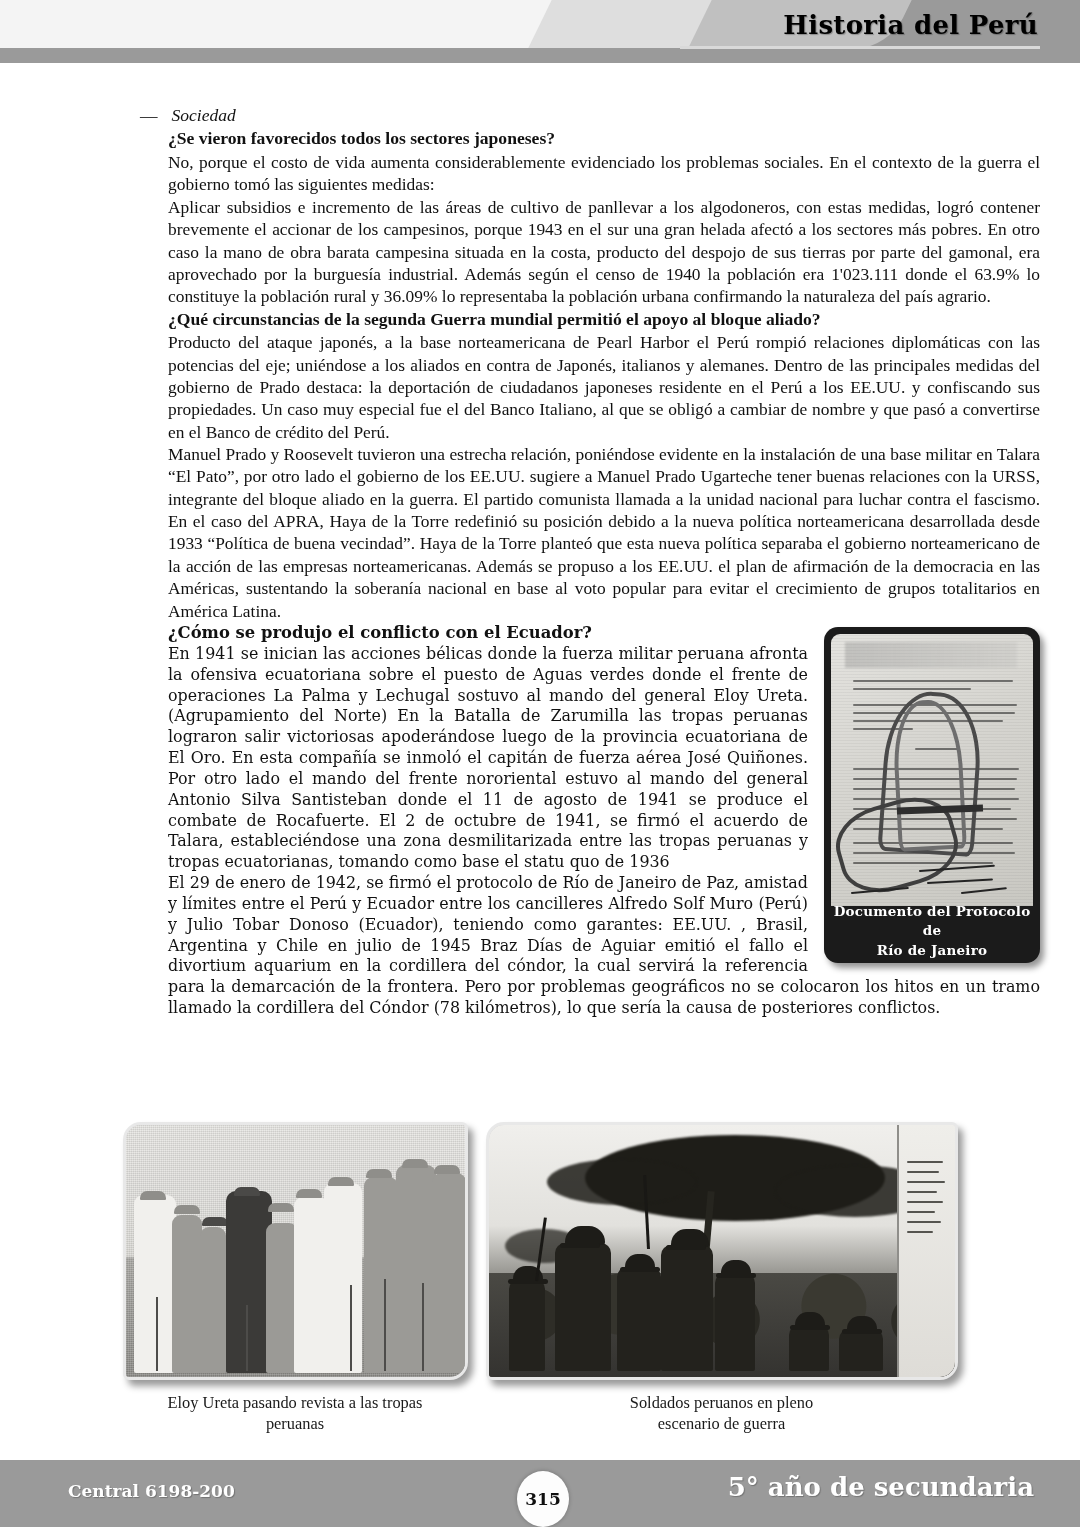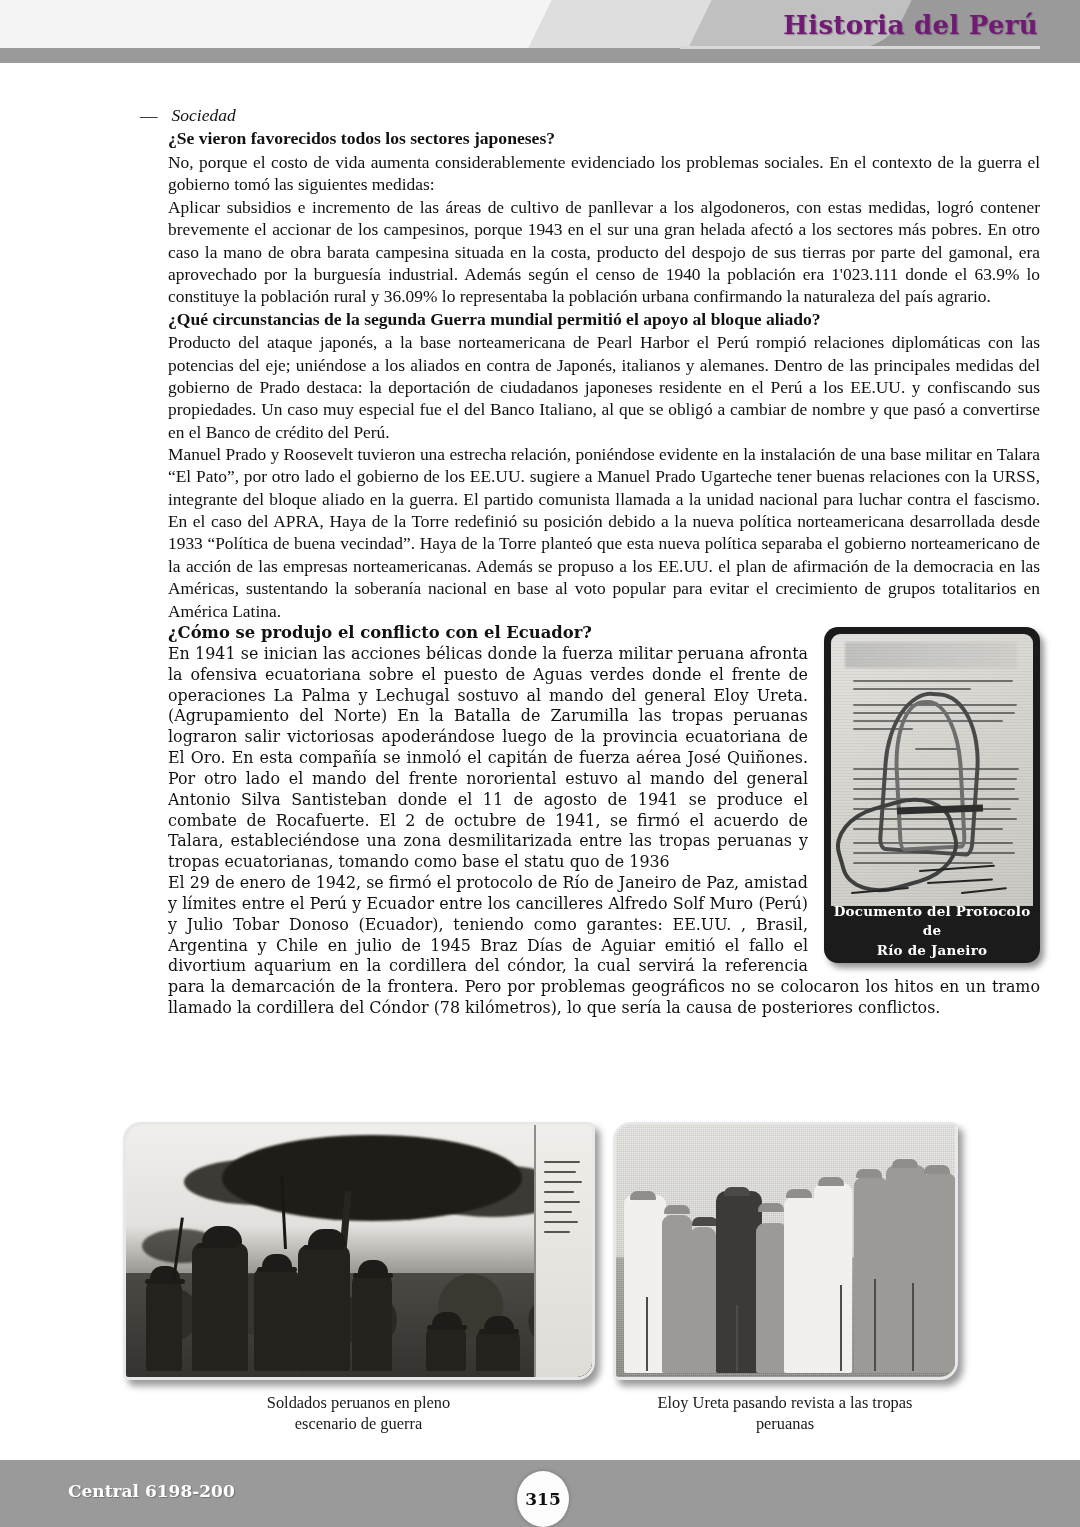--- a/index.html
+++ b/index.html
@@ -54,21 +54,21 @@
     background:#c0c0c0;
     transform:skewX(-26deg);
     border-bottom-right-radius:30px;
   }
   .hdr-title {
     position:absolute;
     right:42px; top:10px;
     font-family:"DejaVu Serif", serif;
     font-weight:bold;
     font-size:26px;
-    color:#701a75;
+    color:#000000;
     letter-spacing:0.3px;
     text-shadow:1px 1px 1px rgba(0,0,0,0.28);
   }
   .hdr-rule {
     position:absolute;
     right:40px; top:46px;
     width:360px; height:3px;
     background:#d9d9d9;
   }
 
@@ -441,20 +441,56 @@
 
       <h3>¿Cómo se produjo el conflicto con el Ecuador?</h3>
       <p>En 1941 se inician las acciones bélicas donde la fuerza militar peruana afronta la ofensiva ecuatoriana sobre el puesto de Aguas verdes donde el frente de operaciones La Palma y Lechugal sostuvo al mando del general Eloy Ureta. (Agrupamiento del Norte) En la Batalla de Zarumilla las tropas peruanas lograron salir victoriosas apoderándose luego de la provincia ecuatoriana de El Oro. En esta compañía se inmoló el capitán de fuerza aérea José Quiñones. Por otro lado el mando del frente nororiental estuvo al mando del general Antonio Silva Santisteban donde el 11 de agosto de 1941 se produce el combate de Rocafuerte. El 2 de octubre de 1941, se firmó el acuerdo de Talara, estableciéndose una zona desmilitarizada entre las tropas peruanas y tropas ecuatorianas, tomando como base el statu quo de 1936</p>
       <p>El 29 de enero de 1942, se firmó el protocolo de Río de Janeiro de Paz, amistad y límites entre el Perú y Ecuador entre los cancilleres Alfredo Solf Muro (Perú) y Julio Tobar Donoso (Ecuador), teniendo como garantes: EE.UU. , Brasil, Argentina y Chile en julio de 1945 Braz Días de Aguiar emitió el fallo el divortium aquarium en la cordillera del cóndor, la cual servirá la referencia para la demarcación de la frontera. Pero por problemas geográficos no se colocaron los hitos en un tramo llamado la cordillera del Cóndor (78 kilómetros), lo que sería la causa de posteriores conflictos.</p>
     </div>
 
   </div>
 </div>
 
 <div class="photo-row">
+
+  <div class="photo-block">
+    <div class="photo-frame left">
+      <div class="ph-officers">
+        <div class="fig white" style="left:8px;  width:42px; height:178px;"></div>
+        <div class="cap" style="left:14px; top:66px;"></div>
+        <div class="fig mid" style="left:46px; width:30px; height:158px;"></div>
+        <div class="cap" style="left:48px; top:80px;"></div>
+        <div class="fig mid" style="left:74px; width:26px; height:146px;"></div>
+        <div class="cap dk" style="left:76px; top:92px;"></div>
+        <div class="fig dark" style="left:100px;width:46px; height:182px; border-radius:10px 10px 2px 2px;"></div>
+        <div class="cap dk" style="left:108px;top:62px;"></div>
+        <div class="fig mid" style="left:140px;width:32px; height:150px;"></div>
+        <div class="cap" style="left:142px;top:78px;"></div>
+        <div class="fig white" style="left:168px;width:34px; height:176px;"></div>
+        <div class="cap" style="left:170px;top:64px;"></div>
+        <div class="fig white" style="left:198px;width:38px; height:190px;"></div>
+        <div class="cap" style="left:202px;top:52px;"></div>
+        <div class="fig mid" style="left:238px;width:34px; height:196px;"></div>
+        <div class="cap" style="left:240px;top:44px;"></div>
+        <div class="fig mid" style="left:270px;width:40px; height:208px;"></div>
+        <div class="cap" style="left:276px;top:34px;"></div>
+        <div class="fig mid" style="left:306px;width:34px; height:200px;"></div>
+        <div class="cap" style="left:308px;top:40px;"></div>
+        <div class="cane" style="left:30px;  height:74px;"></div>
+        <div class="cane" style="left:120px; height:66px;"></div>
+        <div class="cane" style="left:224px; height:86px;"></div>
+        <div class="cane" style="left:258px; height:92px;"></div>
+        <div class="cane" style="left:296px; height:88px;"></div>
+      </div>
+    </div>
+    <div class="photo-caption">
+      <div>Eloy Ureta pasando revista a las tropas</div>
+      <div>peruanas</div>
+    </div>
+  </div>
 
   <div class="photo-block">
     <div class="photo-frame right">
       <div class="ph-field">
         <div class="canopy" style="left:96px;  top:10px;  width:300px; height:86px;"></div>
         <div class="canopy" style="left:58px;  top:34px;  width:150px; height:46px; opacity:.85;"></div>
         <div class="canopy" style="left:286px; top:40px;  width:160px; height:52px; opacity:.85;"></div>
         <div class="canopy" style="left:16px;  top:104px; width:78px;  height:34px; opacity:.7;"></div>
         <div class="tree-trunk"></div>
         <div class="brush"></div>
@@ -485,54 +521,19 @@
           <div class="side-line" style="top:106px;width:26px;"></div>
         </div>
       </div>
     </div>
     <div class="photo-caption">
       <div>Soldados peruanos en pleno</div>
       <div>escenario de guerra</div>
     </div>
   </div>
 
-  <div class="photo-block">
-    <div class="photo-frame left">
-      <div class="ph-officers">
-        <div class="fig white" style="left:8px;  width:42px; height:178px;"></div>
-        <div class="cap" style="left:14px; top:66px;"></div>
-        <div class="fig mid" style="left:46px; width:30px; height:158px;"></div>
-        <div class="cap" style="left:48px; top:80px;"></div>
-        <div class="fig mid" style="left:74px; width:26px; height:146px;"></div>
-        <div class="cap dk" style="left:76px; top:92px;"></div>
-        <div class="fig dark" style="left:100px;width:46px; height:182px; border-radius:10px 10px 2px 2px;"></div>
-        <div class="cap dk" style="left:108px;top:62px;"></div>
-        <div class="fig mid" style="left:140px;width:32px; height:150px;"></div>
-        <div class="cap" style="left:142px;top:78px;"></div>
-        <div class="fig white" style="left:168px;width:34px; height:176px;"></div>
-        <div class="cap" style="left:170px;top:64px;"></div>
-        <div class="fig white" style="left:198px;width:38px; height:190px;"></div>
-        <div class="cap" style="left:202px;top:52px;"></div>
-        <div class="fig mid" style="left:238px;width:34px; height:196px;"></div>
-        <div class="cap" style="left:240px;top:44px;"></div>
-        <div class="fig mid" style="left:270px;width:40px; height:208px;"></div>
-        <div class="cap" style="left:276px;top:34px;"></div>
-        <div class="fig mid" style="left:306px;width:34px; height:200px;"></div>
-        <div class="cap" style="left:308px;top:40px;"></div>
-        <div class="cane" style="left:30px;  height:74px;"></div>
-        <div class="cane" style="left:120px; height:66px;"></div>
-        <div class="cane" style="left:224px; height:86px;"></div>
-        <div class="cane" style="left:258px; height:92px;"></div>
-        <div class="cane" style="left:296px; height:88px;"></div>
-      </div>
-    </div>
-    <div class="photo-caption">
-      <div>Eloy Ureta pasando revista a las tropas</div>
-      <div>peruanas</div>
-    </div>
-  </div>
-
 </div>
 
 <div class="page-footer">
   <div class="foot-left">Central 6198-200</div>
+  <div class="foot-right">5° año de secundaria</div>
 </div>
 <div class="page-badge">315</div>
 
 </body></html>

